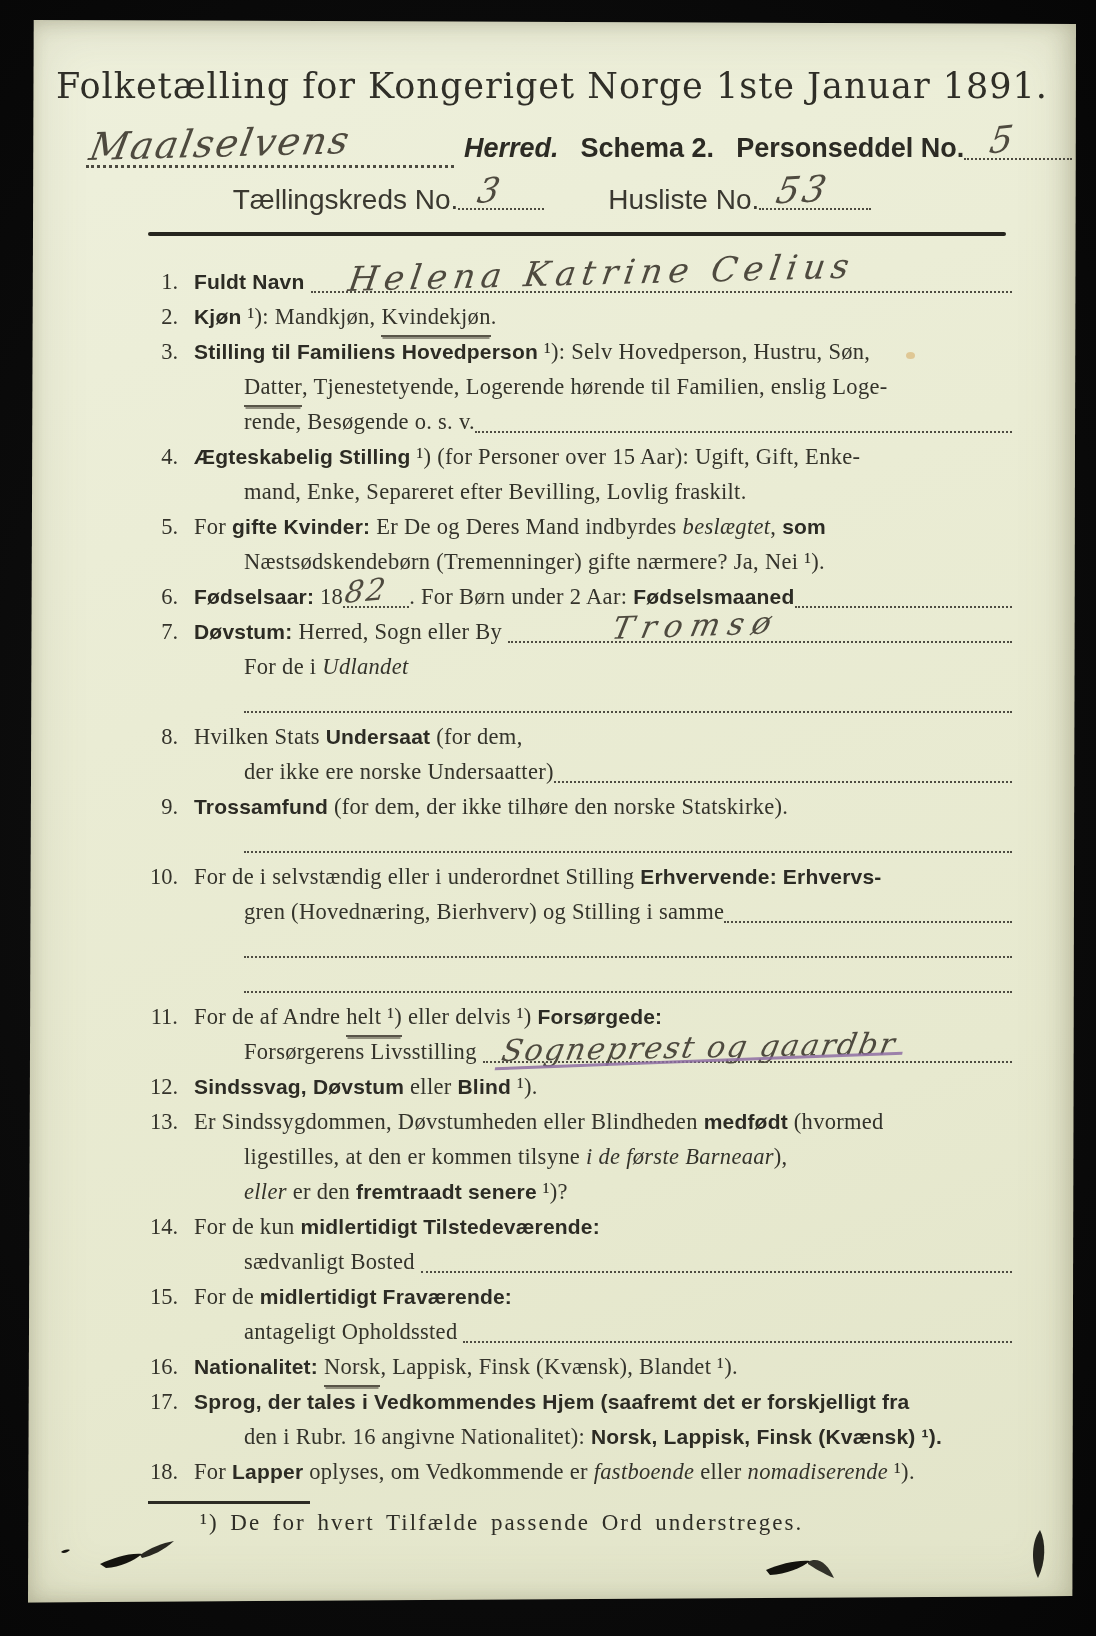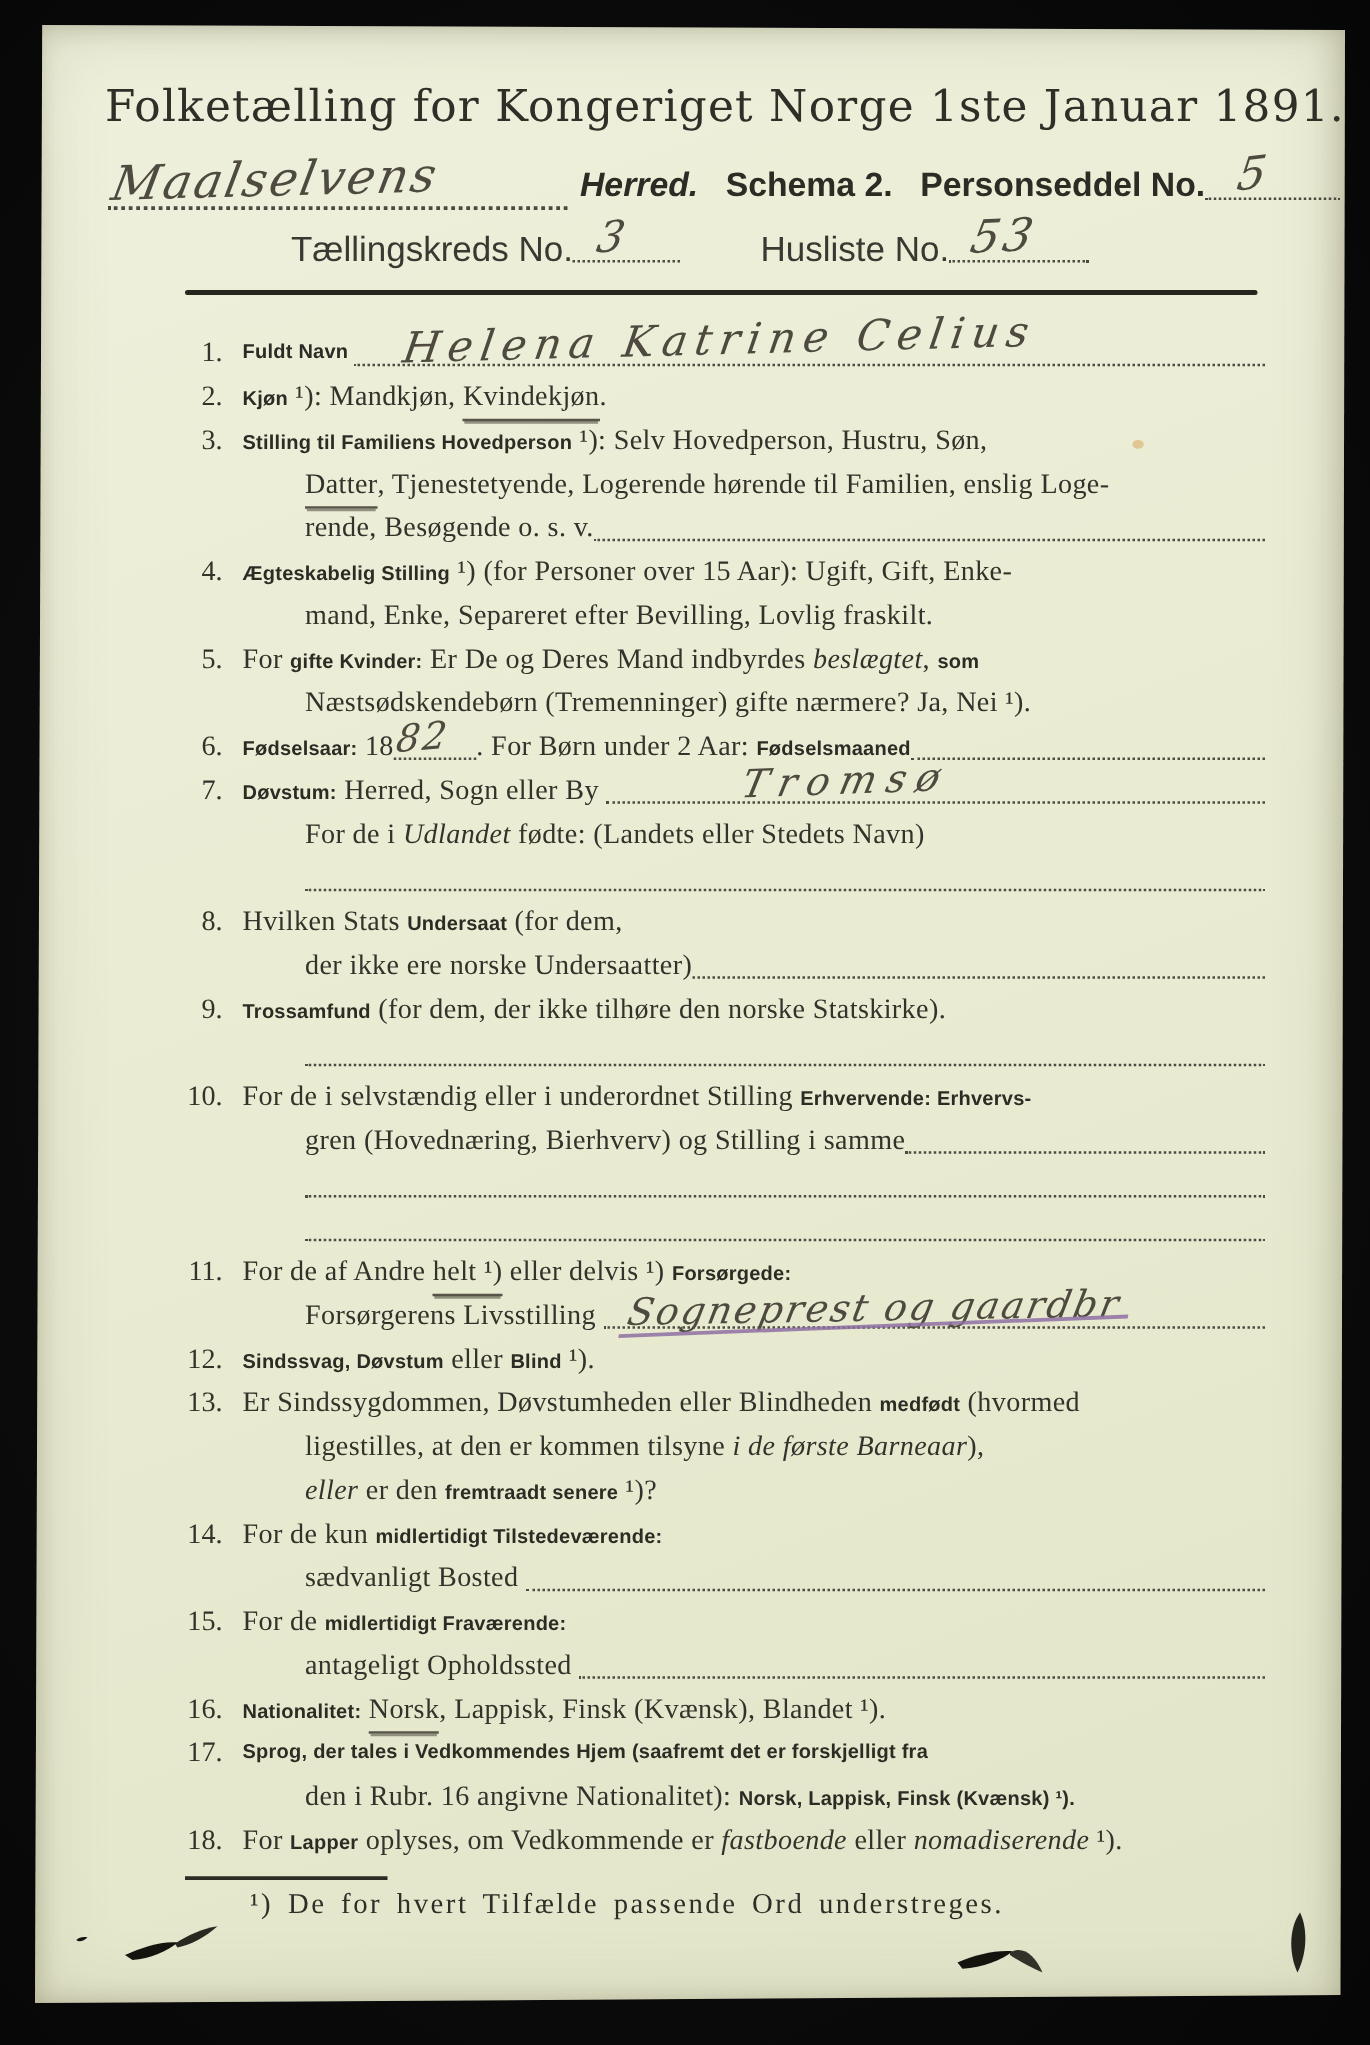--- a/index.html
+++ b/index.html
@@ -10,21 +10,21 @@
   }
   .paper {
     position:absolute; left:28px; top:20px; width:1048px; height:1584px;
     background: linear-gradient(160deg, #eef0dc 0%, #eaecd4 38%, #e7e9cf 70%, #e2e4c9 100%);
     clip-path: polygon(0.55% 0%, 100% 0.25%, 99.65% 99.5%, 0% 99.9%);
     box-shadow: inset 0 0 60px rgba(110,105,70,0.20), inset -8px 0 22px rgba(90,85,55,0.22), inset 6px 0 16px rgba(90,85,55,0.12);
     color:#33312a;
   }
   
   .title {
-    padding-top:46px; text-align:right;
+    padding-top:46px; text-align:center;
     font-family:"DejaVu Serif", serif; font-size:35px; letter-spacing:1px; color:#2f2e27;
   }
   .hrow2 { display:flex; align-items:flex-end; padding-left:58px; margin-top:4px; height:58px; }
   .hw {
     color:#4e4a3f; font-family:"DejaVu Serif", serif; font-style:italic; white-space:nowrap;
   }
   .district-wrap {
     width:368px; border-bottom:3px dotted #4c4a40; text-align:left; flex:none;
   }
   .hw-district { display:inline-block; font-size:38px; letter-spacing:2px; transform:rotate(-1.5deg) skewX(-12deg); transform-origin:left bottom; margin-bottom:-4px; }
@@ -42,21 +42,21 @@
   
   .form { margin-top:28px; padding:0 64px 0 120px; }
   .row { display:flex; }
   .num { flex:none; width:30px; text-align:right; padding-right:16px; font-size:22.5px; line-height:35px; color:#34332b; }
   .lines { flex:1; min-width:0; }
   .line { display:flex; align-items:baseline; white-space:nowrap; line-height:35px; height:35px; }
   .line.ind { padding-left:50px; }
   .seg { color:#34332b; }
   .n { font-family:"Liberation Serif", serif; font-size:22.5px; letter-spacing:0.3px; }
   .i { font-family:"Liberation Serif", serif; font-size:22.5px; font-style:italic; letter-spacing:0.3px; }
-  .b { font-family:"Liberation Sans", sans-serif; font-weight:700; font-size:16px; color:#2c2b24; letter-spacing:0.2px; }
+  .b { font-family:"Liberation Sans", sans-serif; font-weight:700; font-size:21px; color:#2c2b24; letter-spacing:0.2px; }
   .u { border-bottom:2px solid rgba(72,68,56,0.9); box-shadow:0 3.5px 0 -1.5px rgba(74,70,58,0.55); padding-bottom:1px; }
   .leader { position:relative; border-bottom:2.5px dotted #4e4c42; align-self:flex-end; height:10px; margin-bottom:6px; flex:none; }
   .leader.grow { flex:1 1 auto; min-width:26px; }
   .leader .hw { position:absolute; transform-origin:left bottom; }
   .hw-name { left:5%;  bottom:-6px; font-size:34px; letter-spacing:6px; transform:rotate(-1.5deg) skewX(-10deg); }
   .hw-year { left:0px;  bottom:-4px; font-size:30px; letter-spacing:2px; transform:rotate(-5deg) skewX(-12deg); }
   .hw-place{ left:20%; bottom:-5px; font-size:31px; letter-spacing:8px; transform:rotate(-2deg) skewX(-14deg); }
   .hw-occ  { left:3%;  bottom:-7px; font-size:30px; letter-spacing:2px; transform:rotate(-1deg) skewX(-12deg); }
   .hw-occ::after {
     content:""; position:absolute; left:-1%; width:103%; bottom:3px; height:2.5px;
@@ -191,21 +191,20 @@
           <div class="line">
             <span class="seg b">Døvstum:</span>
             <span class="seg n">&nbsp;Herred, Sogn eller By&nbsp;</span>
             <span class="leader grow">
               <span class="hw hw-place">Tromsø</span>
             </span>
           </div>
           <div class="line ind">
             <span class="seg n">For de i&nbsp;</span>
             <span class="seg i">Udlandet</span>
-            <span class="seg n">&nbsp;fødte: (Landets eller Stedets Navn)</span>
           </div>
           <div class="line ind">
             <span class="leader grow"></span>
           </div>
         </div>
       </div>
       <div class="row">
         <div class="num">8.</div>
         <div class="lines">
           <div class="line">

